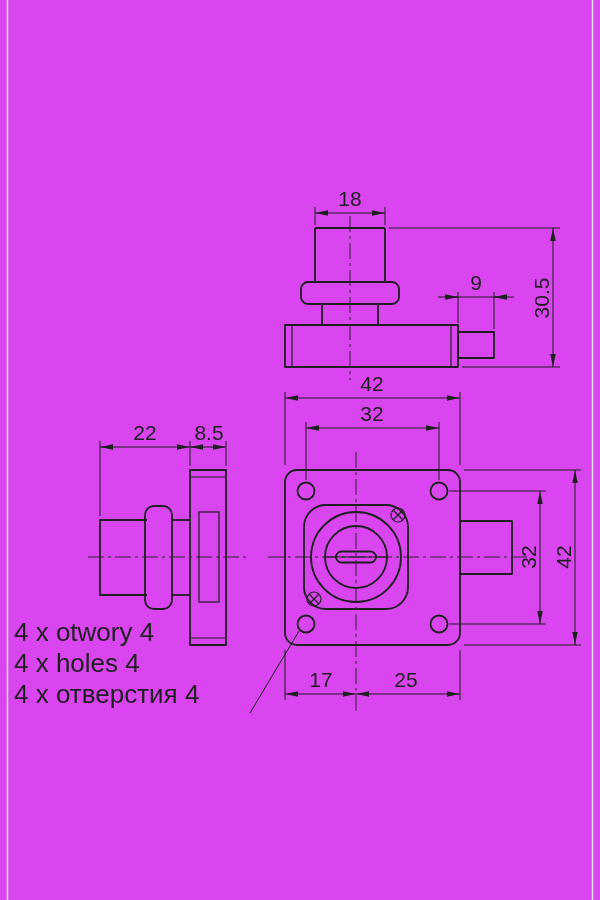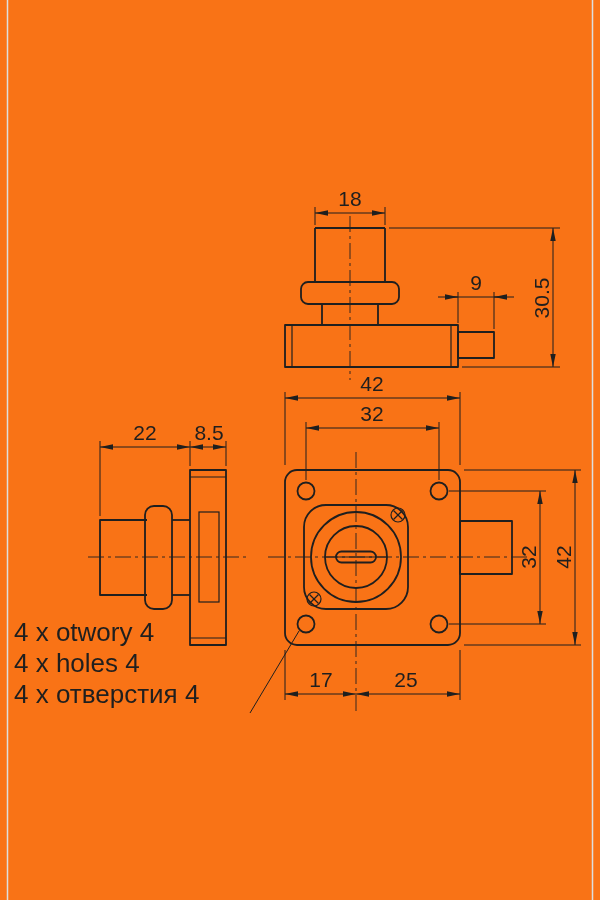--- a/index.html
+++ b/index.html
@@ -1,16 +1,16 @@
 <!DOCTYPE html>
 <html><head>
 <meta charset="utf-8">
 <style>
   html,body{margin:0;padding:0;background:#ffffff;}
-  .page{position:relative;width:600px;height:900px;background:#f97316;overflow:hidden;}
+  .page{position:relative;width:600px;height:900px;background:#d946ef;overflow:hidden;}
   svg{display:block;}
   .obj{fill:none;stroke:#1f1f1f;stroke-width:1.8;stroke-linejoin:round;stroke-linecap:butt;}
   .thin{fill:none;stroke:#1f1f1f;stroke-width:1.2;}
   .dim{fill:none;stroke:#1f1f1f;stroke-width:1;}
   .cl{fill:none;stroke:#1f1f1f;stroke-width:0.9;stroke-dasharray:16 4 3 4;}
   .frame{stroke:#dedede;stroke-width:1.5;}
   .dtxt{font-family:"Liberation Sans",sans-serif;font-size:21px;fill:#1f1f1f;}
   .atxt{font-family:"Liberation Sans",sans-serif;font-size:26px;fill:#1f1f1f;}
 </style>
 </head>

